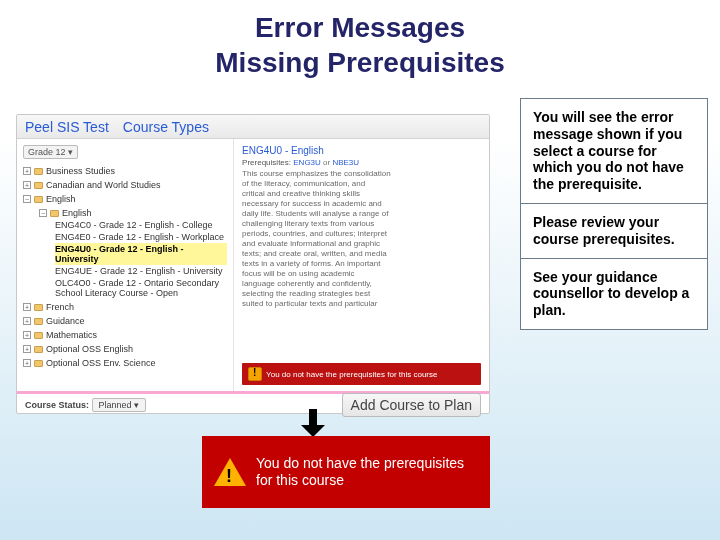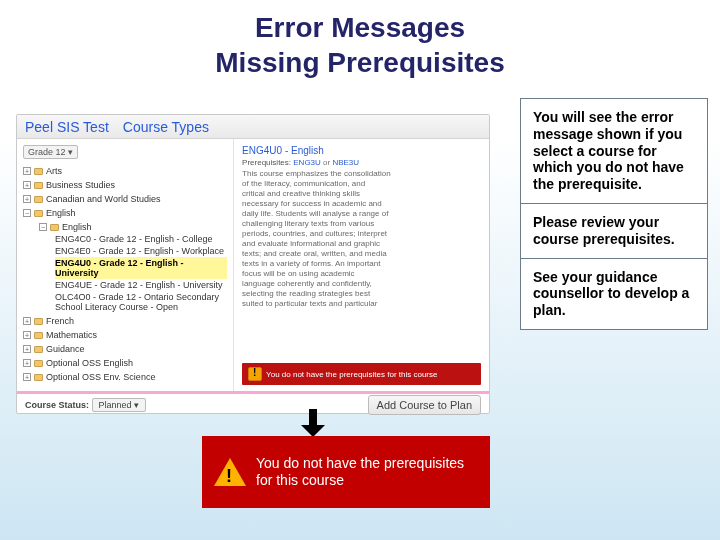--- a/index.html
+++ b/index.html
@@ -23,21 +23,21 @@
   .crs-title{font-weight:normal;color:#2a5bd7;font-size:10px}
   .pre-line{font-size:8px;color:#555}
   .pre-line .lnk{color:#2a5bd7}
   .pre-line .or{color:#777}
   .desc{line-height:1.25}
   .mini-err{margin-top:auto;background:#b11;color:#fff;font-size:8px;padding:4px 6px;display:flex;gap:4px;align-items:center;border-radius:1px}
   .warn{width:14px;height:14px;background:#f5a300;border:1px solid #d07b00;position:relative;display:inline-block;border-radius:2px}
   .warn:before{content:'!';color:#000;font-weight:bold;position:absolute;left:4px;top:-1px;font-size:10px}
   .shot-ftr{height:24px;border-top:3px solid #f9a8d4;display:flex;align-items:center;justify-content:space-between;padding:0 8px;font-size:9px;color:#444}
   .plan-sel{border:1px solid #bbb;background:#f3f3f3;font-size:9px;padding:1px 6px;border-radius:2px}
-  .addbtn{border:1px solid #bbb;background:linear-gradient(#f7f7f7,#e6e6e6);font-size:11px;padding:3px 8px;border-radius:3px}
+  .addbtn{border:1px solid #bbb;background:linear-gradient(#f7f7f7,#e6e6e6);font-size:14px;padding:3px 8px;border-radius:3px}
   
   .big-err{position:absolute;left:202px;top:350px;width:288px;height:72px;background:#c30000;color:#fff;display:flex;align-items:center;gap:10px;padding:8px 12px;font-family:"Segoe UI",Arial,sans-serif}
   .big-warn{width:0;height:0;border-left:16px solid transparent;border-right:16px solid transparent;border-bottom:28px solid #ffb300;position:relative;flex-shrink:0}
   .big-warn:before{content:'!';position:absolute;left:-4px;top:8px;color:#000;font-weight:bold;font-size:18px}
   .big-err-txt{font-size:14px;line-height:1.25}
   .big-err-txt .l1{font-weight:normal;color:#fff}
   
   .arrow{position:absolute;left:301px;top:323px;width:24px;height:28px}
   .arrow .sh{width:8px;height:16px;background:#000;margin:0 auto}
   .arrow .hd{width:0;height:0;border-left:12px solid transparent;border-right:12px solid transparent;border-top:12px solid #000;margin:0 auto}
@@ -59,25 +59,20 @@
   <div class="shot">
     <div class="shot-hdr">
       <span>Peel SIS Test</span>
       <span>Course Types</span>
     </div>
     <div class="shot-body">
       <div class="col-l">
         <div class="grdrow">
           <span class="grdsel">Grade 12 ▾</span>
         </div>
-        <div class="tree-item">
-            <span class="bx">+</span>
-            <span class="fold"></span>
-            <span>Arts</span>
-          </div>
         <div class="tree-item">
             <span class="bx">+</span>
             <span class="fold"></span>
             <span>Business Studies</span>
           </div>
         <div class="tree-item">
             <span class="bx">+</span>
             <span class="fold"></span>
             <span>Canadian and World Studies</span>
           </div>
@@ -111,26 +106,26 @@
           </div>
         </div>
         <div class="tree-item">
             <span class="bx">+</span>
             <span class="fold"></span>
             <span>French</span>
           </div>
         <div class="tree-item">
             <span class="bx">+</span>
             <span class="fold"></span>
-            <span>Mathematics</span>
+            <span>Guidance</span>
           </div>
         <div class="tree-item">
             <span class="bx">+</span>
             <span class="fold"></span>
-            <span>Guidance</span>
+            <span>Mathematics</span>
           </div>
         <div class="tree-item">
             <span class="bx">+</span>
             <span class="fold"></span>
             <span>Optional OSS English</span>
           </div>
         <div class="tree-item">
             <span class="bx">+</span>
             <span class="fold"></span>
             <span>Optional OSS Env. Science</span>

